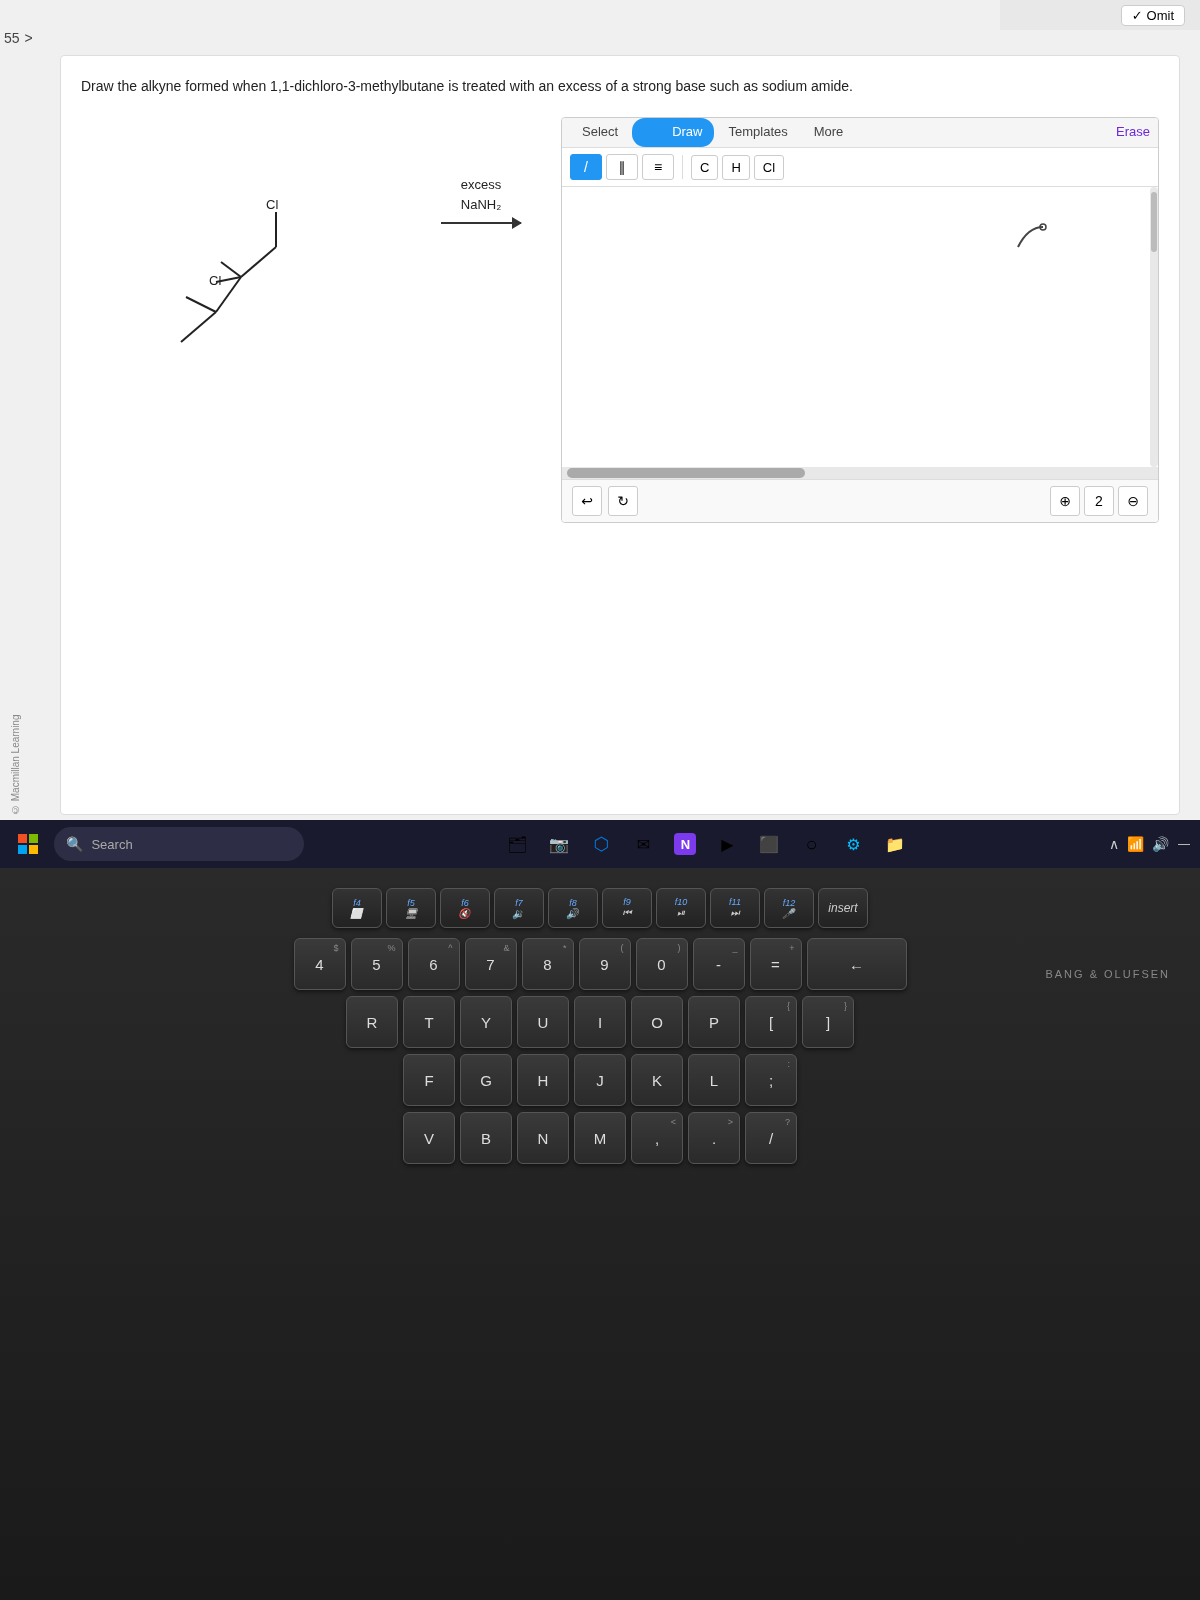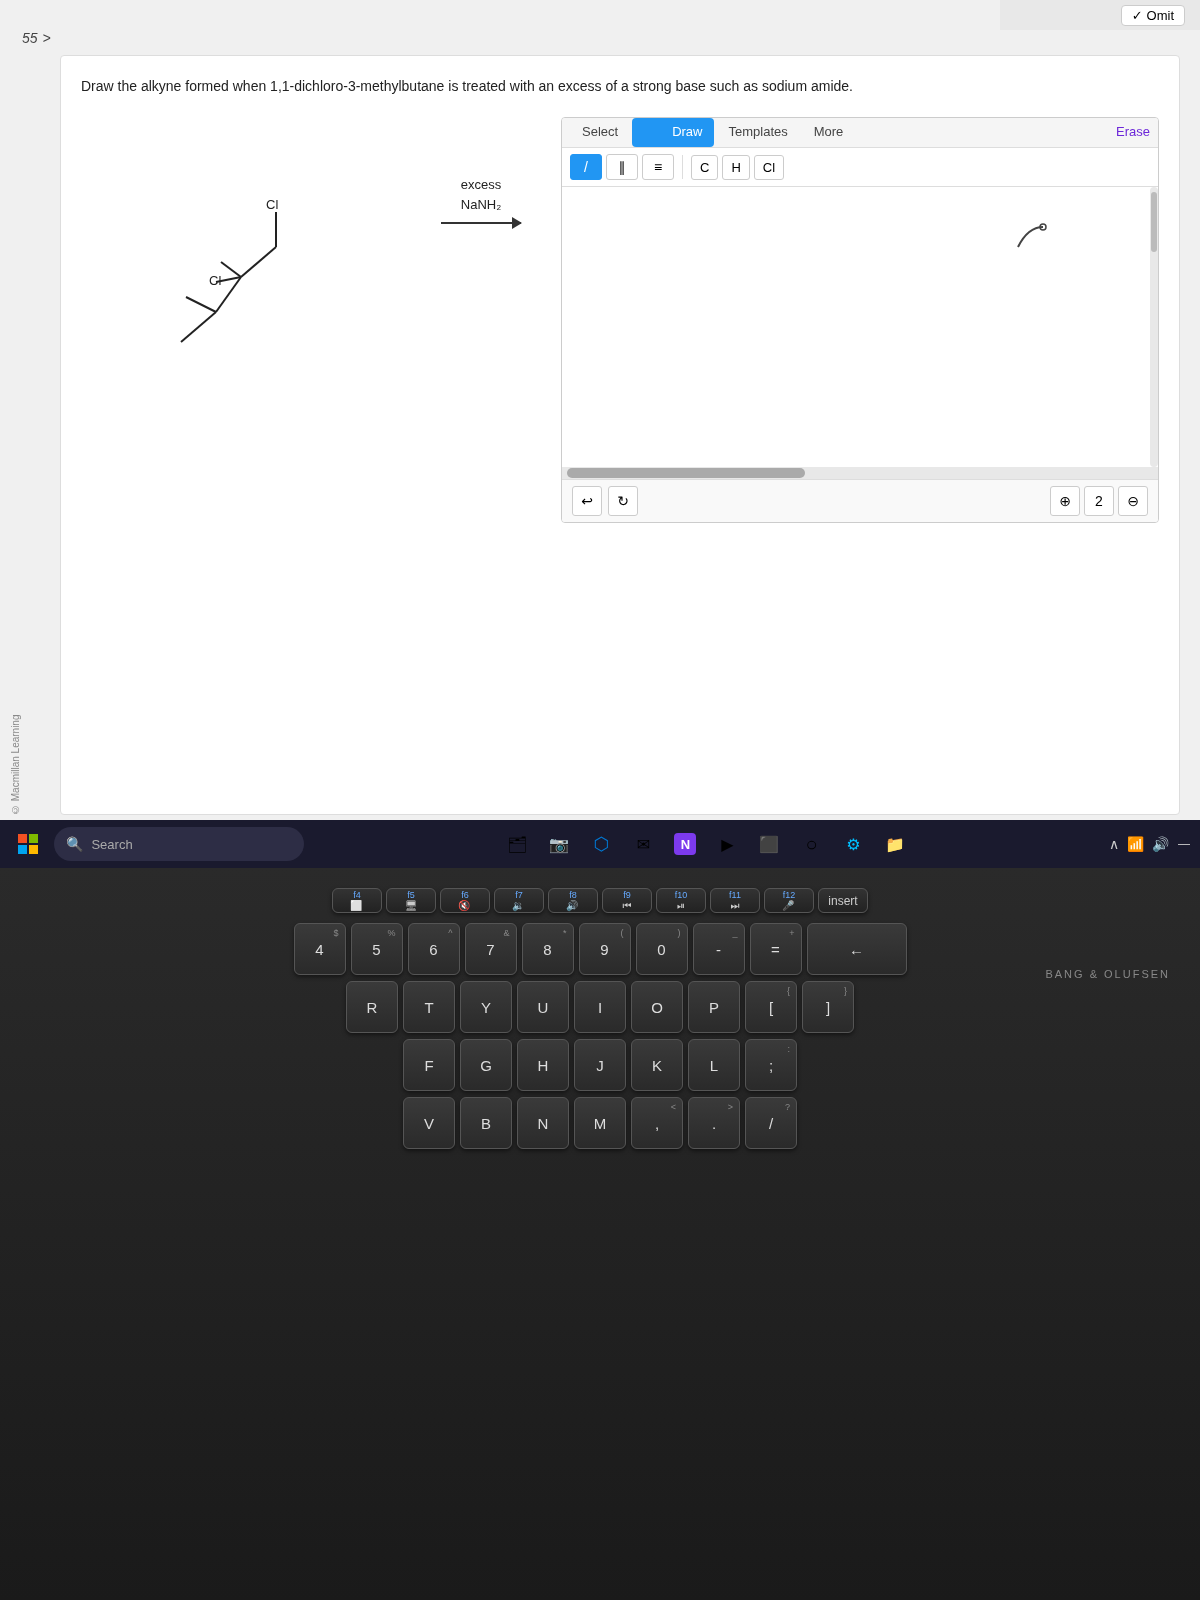--- a/index.html
+++ b/index.html
@@ -44,27 +44,26 @@
       cursor: pointer;
       display: flex;
       align-items: center;
       gap: 4px;
     }
 
     
     .breadcrumb {
       position: absolute;
       top: 30px;
-      left: 22px;
+      left: 4px;
       font-size: 14px;
       color: #444;
       display: flex;
       align-items: center;
       gap: 5px;
-      font-style: italic;
     }
 
     
     .question-area {
       position: absolute;
       top: 55px;
       left: 60px;
       right: 20px;
       background: white;
       border: 1px solid #ddd;
@@ -179,21 +178,21 @@
       font-size: 13px;
       color: #444;
       cursor: pointer;
       border-bottom: 2px solid transparent;
       text-align: right;
     }
 
     .draw-tab.active {
       background: #2196F3;
       color: white;
-      border-radius: 4px;
+      border-radius: 13px;
       padding-left: 40px;
     }
 
     .draw-toolbar {
       display: flex;
       align-items: center;
       padding: 6px 8px;
       border-bottom: 1px solid #ddd;
       background: white;
       gap: 4px;
@@ -466,21 +465,21 @@
       position: absolute;
       top: 4px;
       right: 6px;
     }
 
     .key-main {
       font-size: 15px;
       color: #ddd;
     }
     .key-wider { min-width: 100px; }
-    .key-fn { height: 25px; min-width: 50px; font-size: 11px; background: linear-gradient(180deg, #333 0%, #222 100%); }
+    .key-fn { height: 40px; min-width: 50px; font-size: 11px; background: linear-gradient(180deg, #333 0%, #222 100%); font-style: italic; }
 
     .fn-row {
       display: flex;
       gap: 4px;
       margin-bottom: 4px;
     }
 
     .bang-olufsen {
       position: absolute;
       right: 30px;

